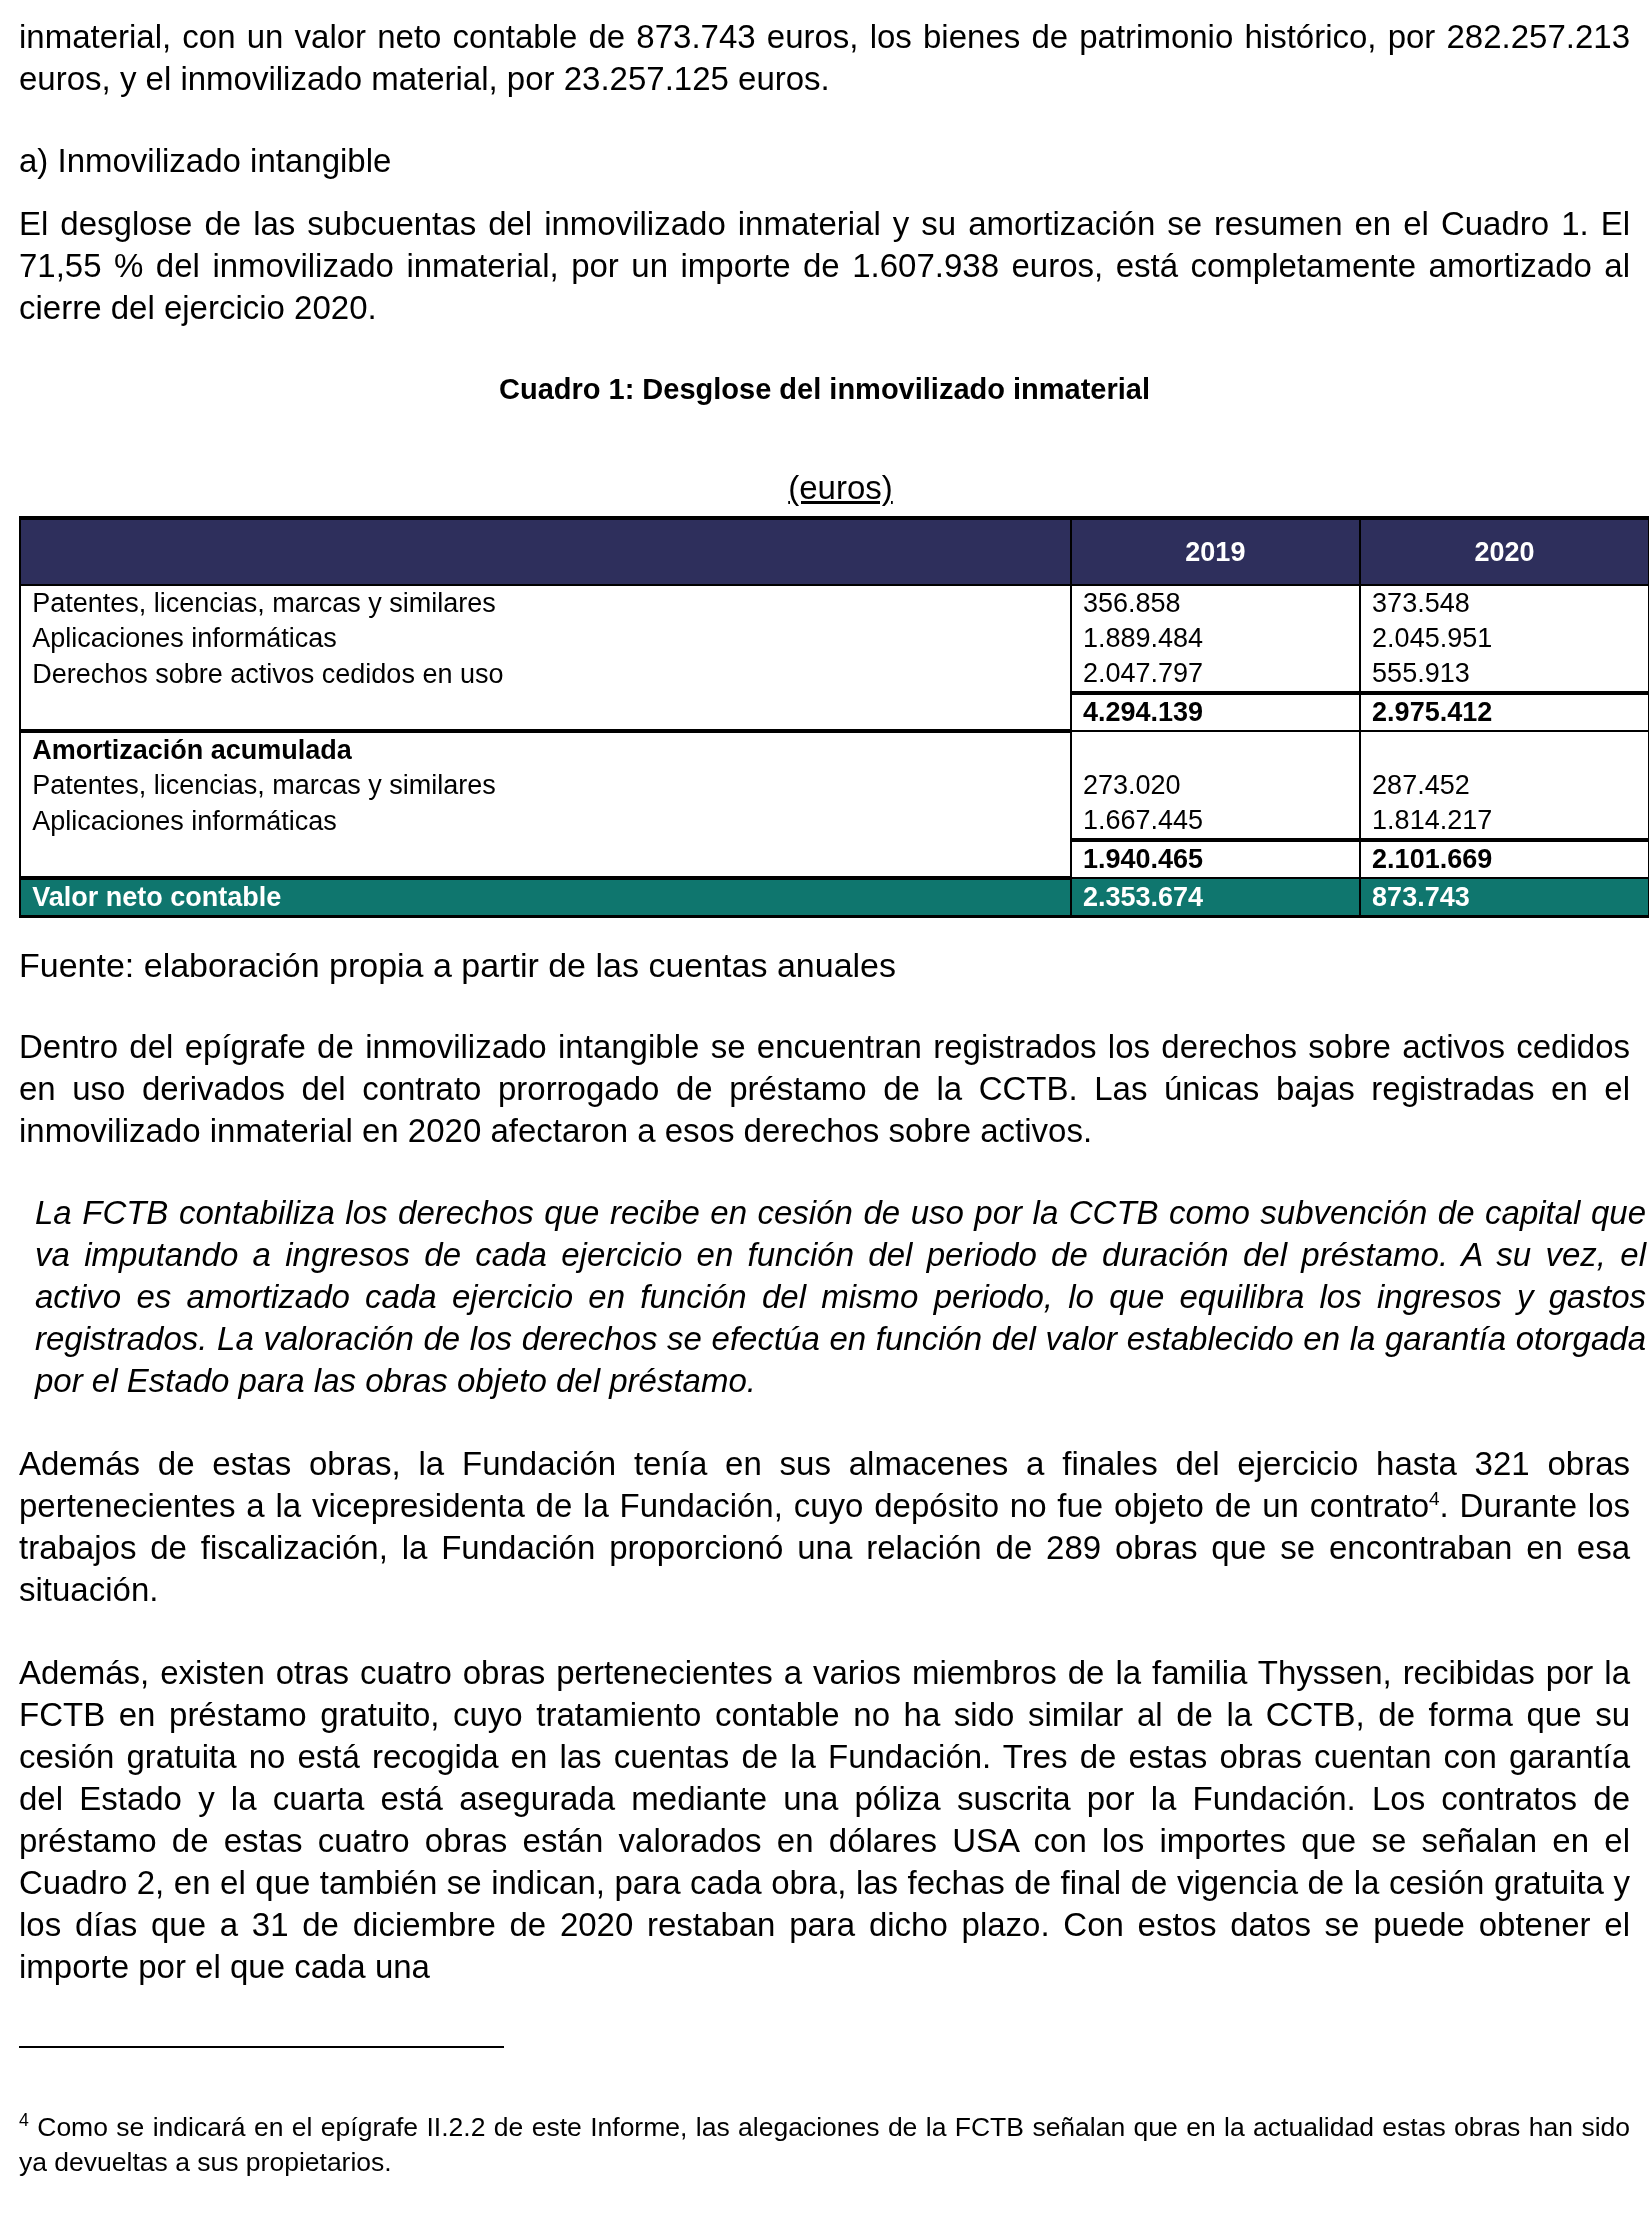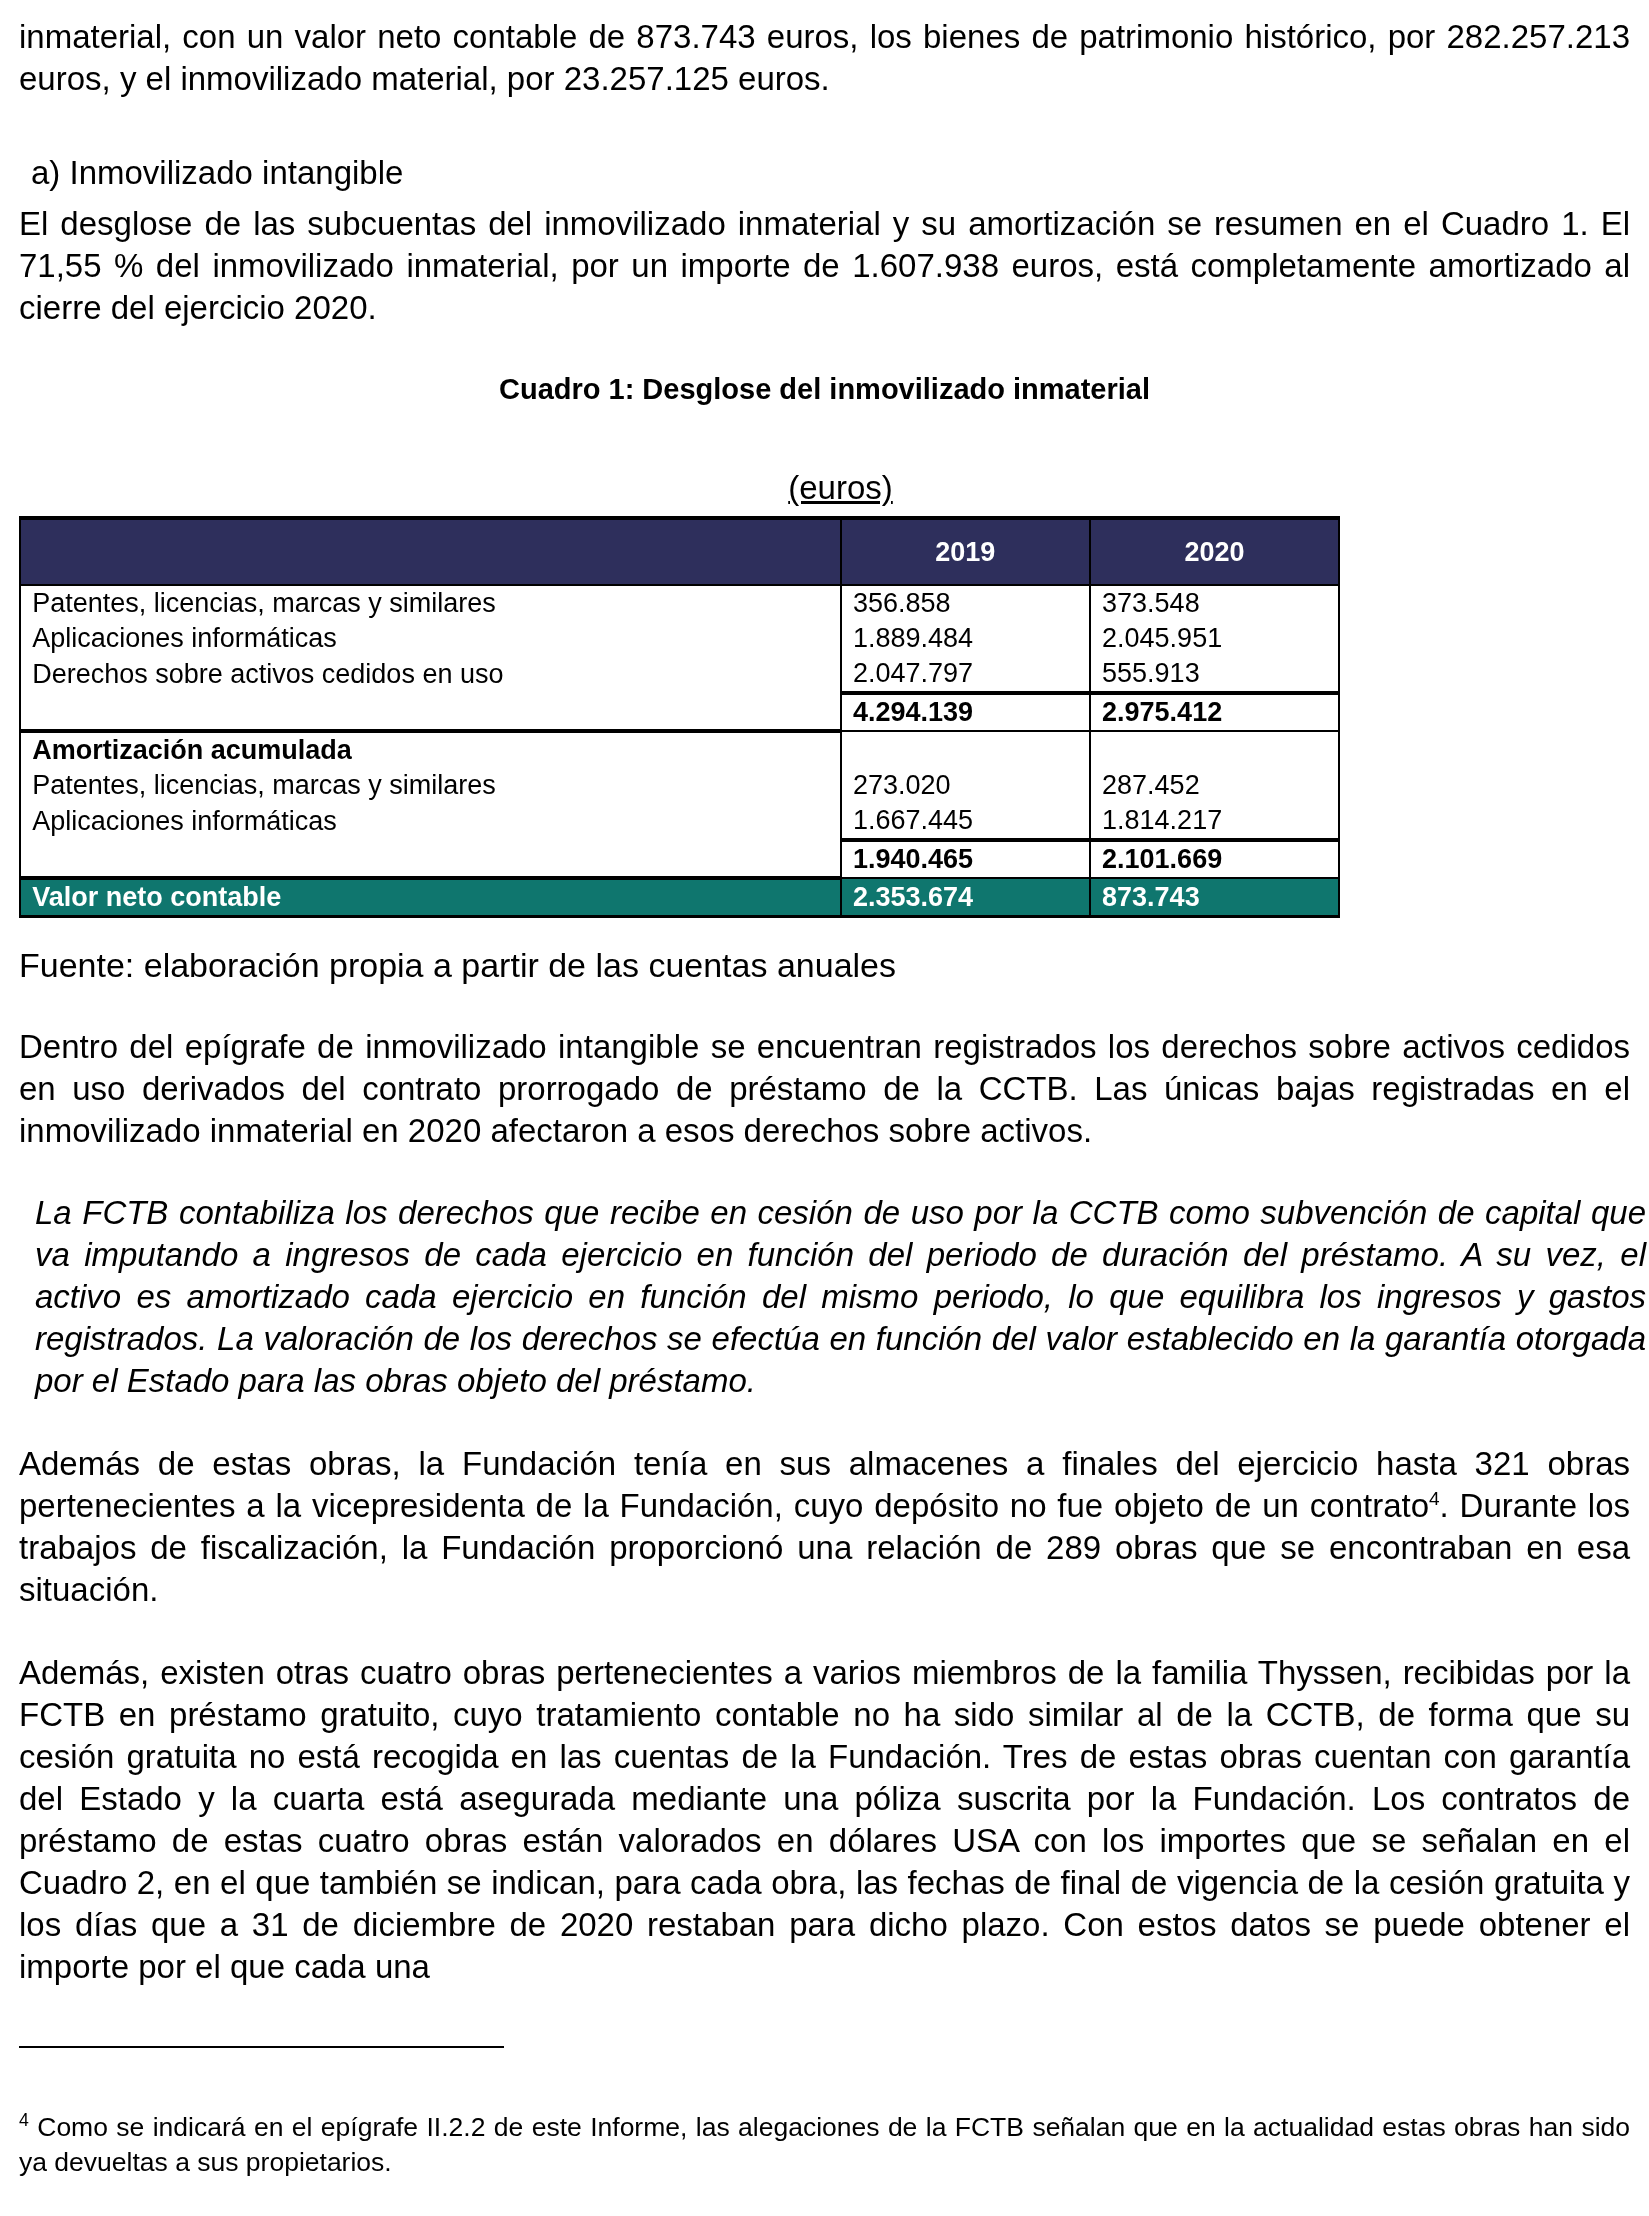--- a/index.html
+++ b/index.html
@@ -13,29 +13,29 @@
   }
   .page { position: absolute; left: 19px; top: 0; width: 1611px; }
   .para {
     font-size: 33px;
     line-height: 42px;
     text-align: justify;
     margin: 0;
   }
   .para.last-left { text-align-last: left; }
   #p-intro { position: absolute; top: 16px; left: 0; width: 1611px; }
-  #h-section { position: absolute; top: 140px; left: 0; font-size: 33px; line-height: 42px; margin: 12px; font-weight: normal; }
+  #h-section { position: absolute; top: 140px; left: 0; font-size: 33px; line-height: 42px; margin: 0; font-weight: normal; }
   #p-desglose { position: absolute; top: 203px; left: 0; width: 1611px; }
   #caption { position: absolute; top: 368px; left: 0; width: 1611px; text-align: center; font-size: 29px; font-weight: bold; line-height: 42px; margin: 0; }
   #units { position: absolute; top: 451px; left: 0; width: 1611px; text-align: center; font-size: 33px; line-height: 42px; margin: 16px; text-decoration: underline; }
 
   
   #tbl {
     position: absolute; top: 516px; left: 0;
-    width: 1321px;
+    width: 1631px;
     border-collapse: collapse;
     font-size: 27px;
     line-height: 35px;
     border: 2.4px solid #000;
   }
   #tbl td, #tbl th { padding: 0 11.2px; border-left: 2.4px solid #000; border-right: 2.4px solid #000; vertical-align: middle; }
   #tbl th { background: #2e2f5c; color: #fff; font-weight: bold; height: 64px; border-top: 4.8px solid #000; border-bottom: 2.4px solid #000; }
   #tbl th.label-col { width: 1013px; }
   #tbl th.year { text-align: center; width: 261px; }
   #tbl td.num { text-align: left; }

